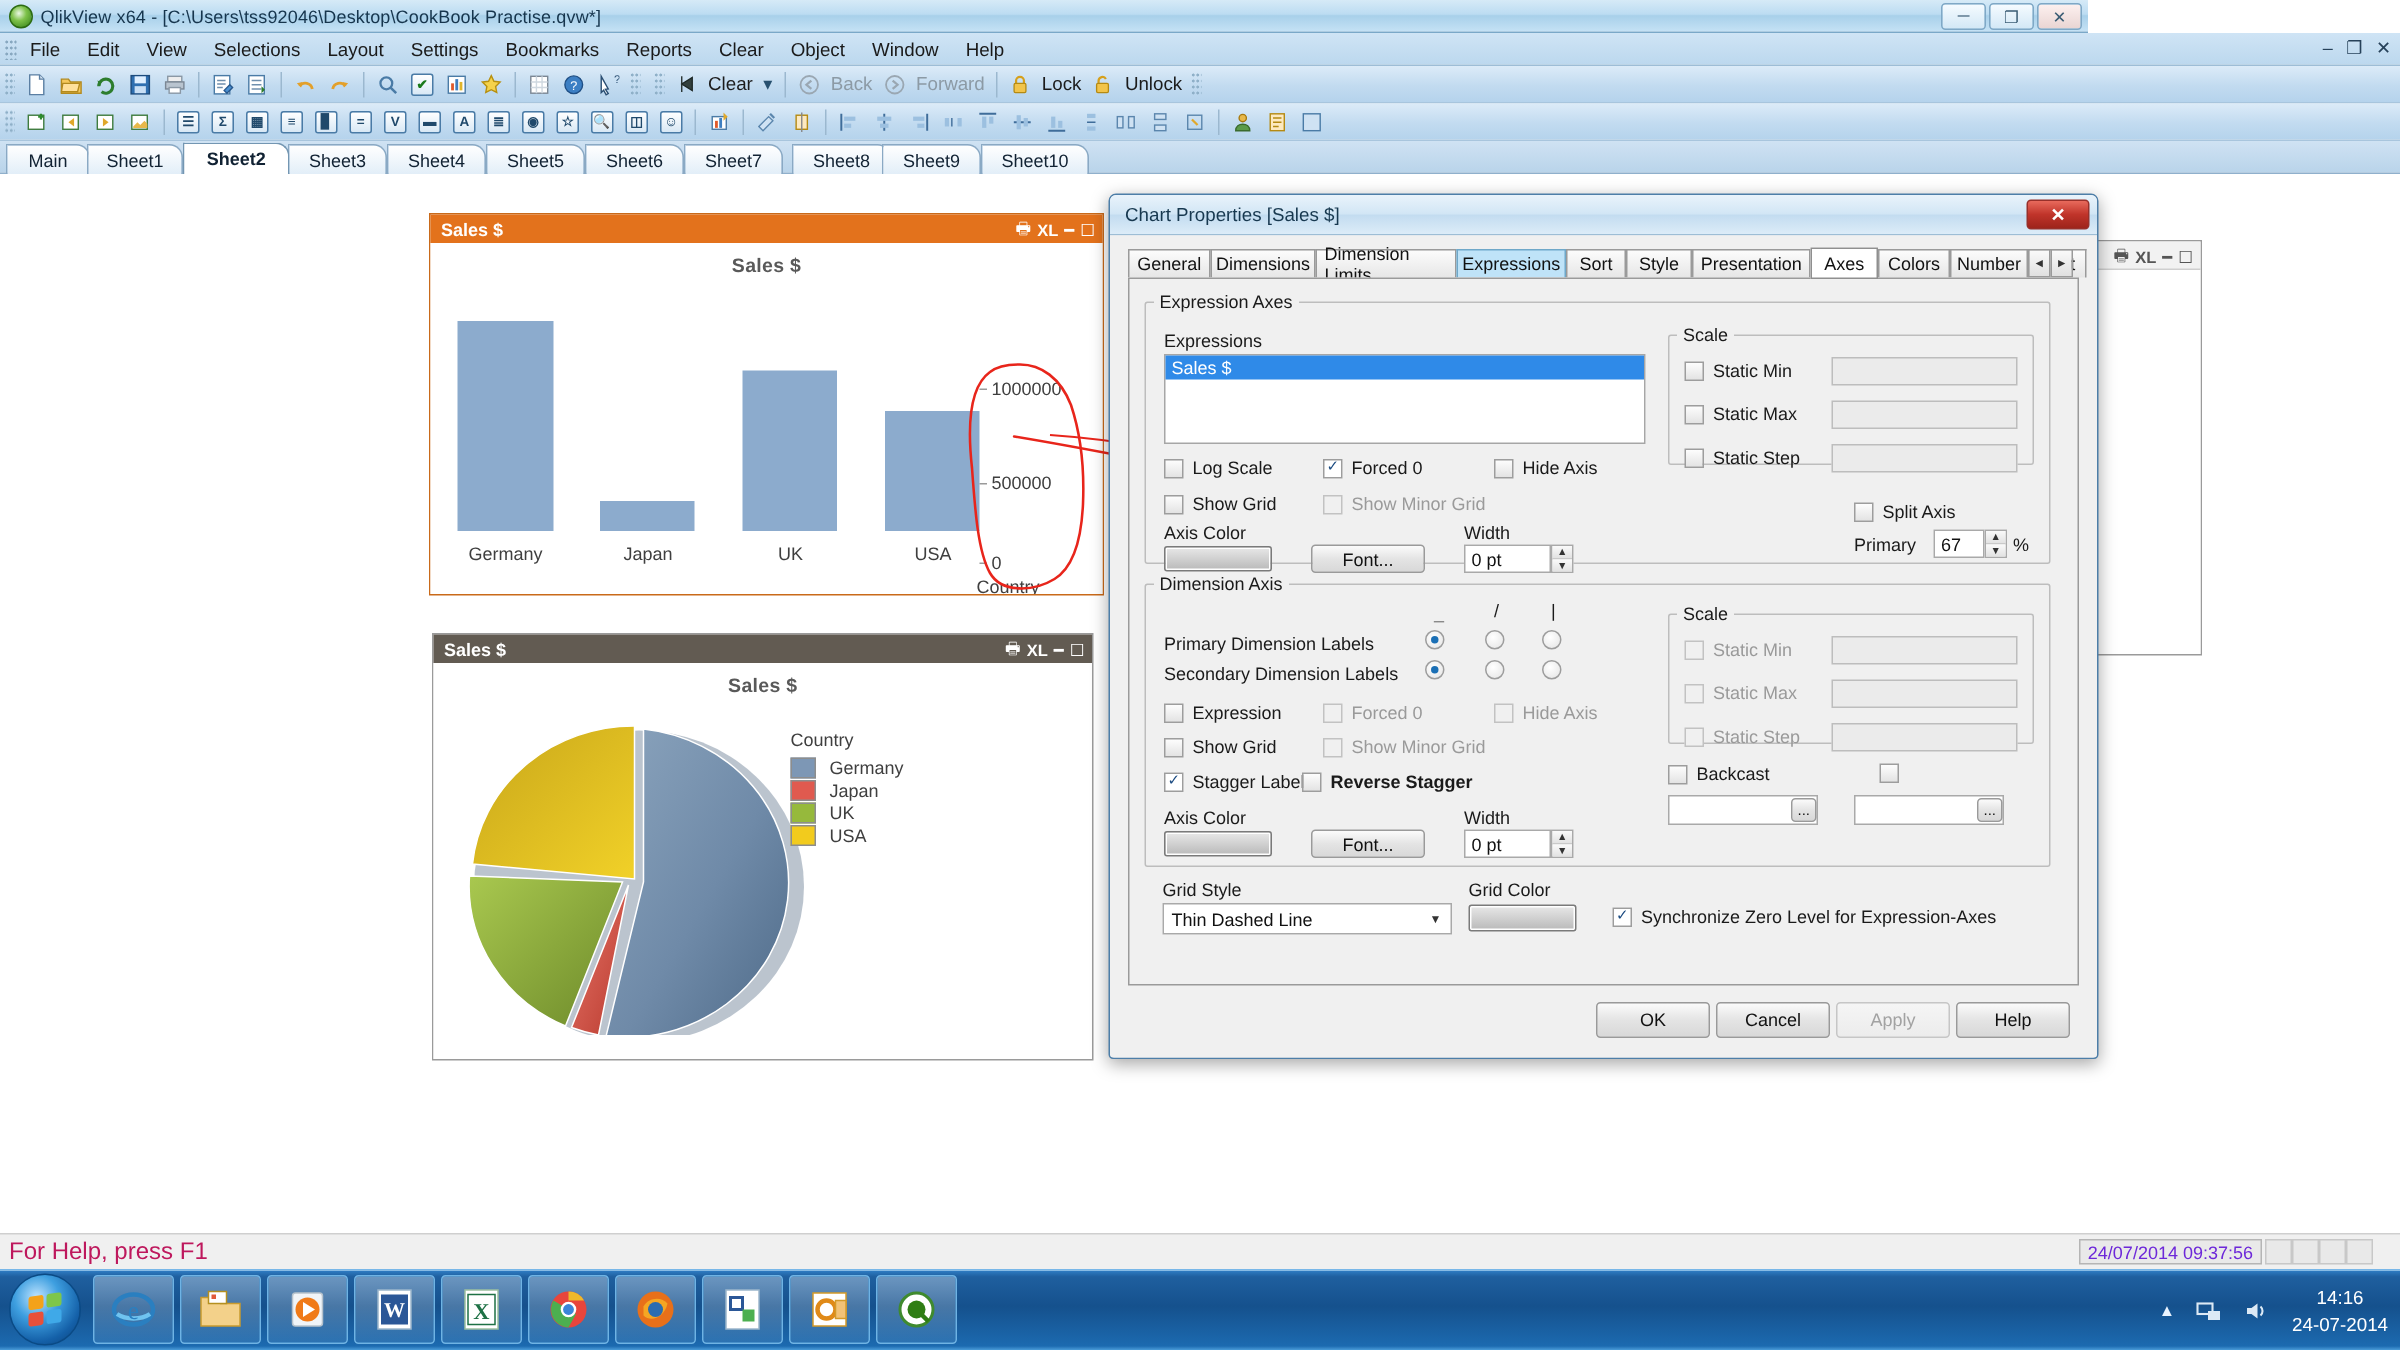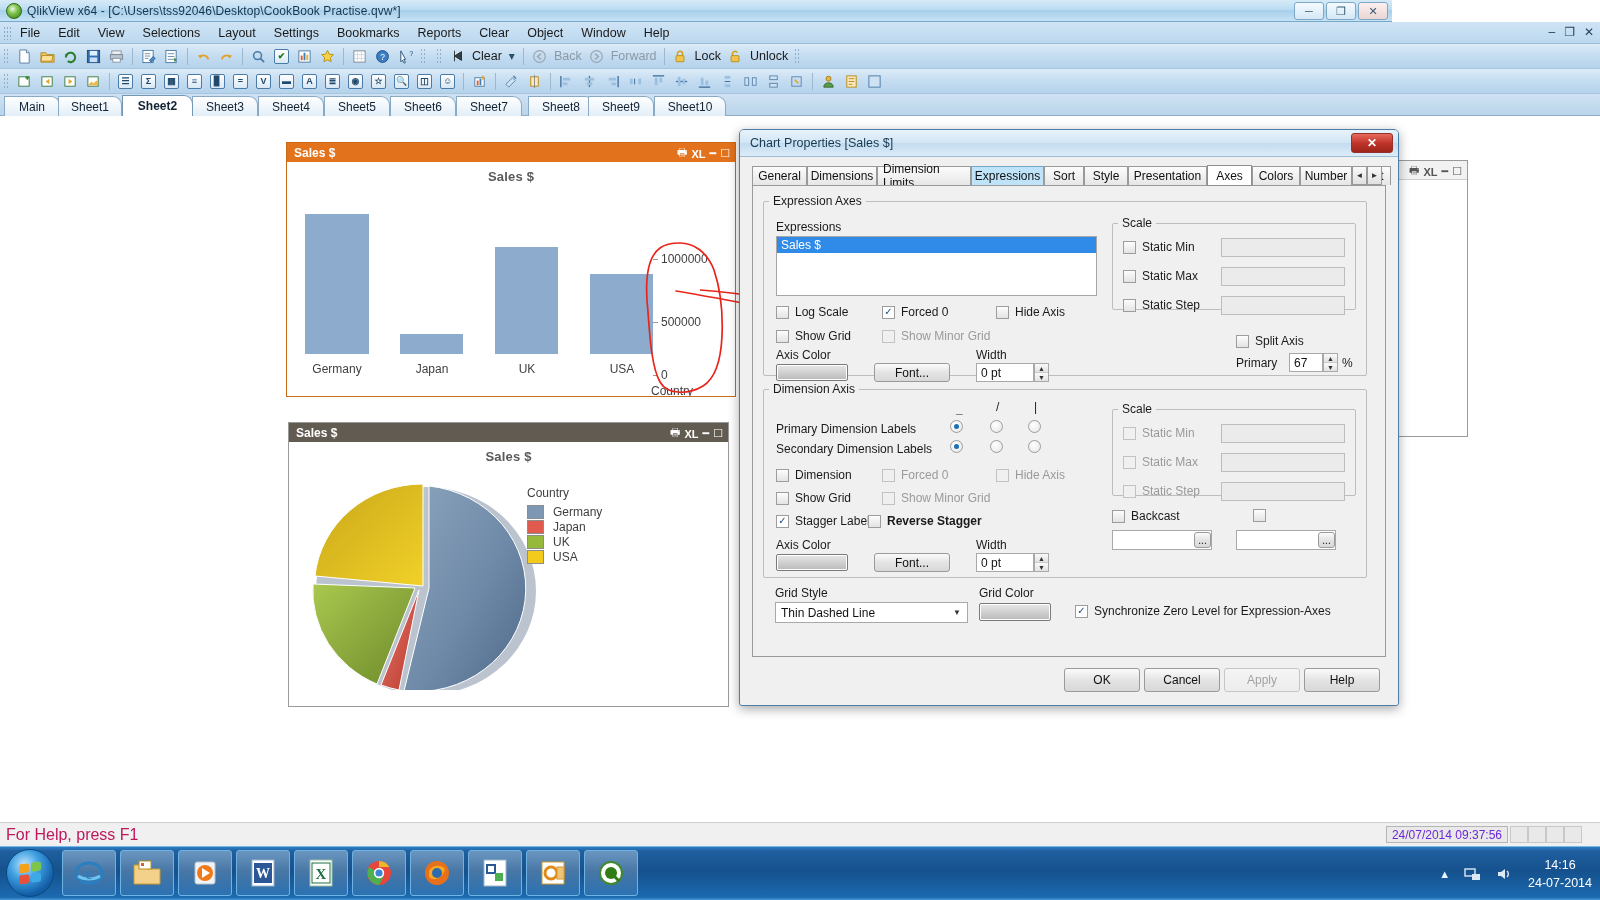--- a/index.html
+++ b/index.html
@@ -932,21 +932,21 @@
           </div>
         <div class="rdo" style="left:226px;top:44px;">
             <span class="rb"></span>
           </div>
         <div class="rdo" style="left:264px;top:44px;">
             <span class="rb"></span>
           </div>
 
         <div class="cbx" style="left:12px;top:72px;">
           <span class="bx gray"></span>
-          <span>Dimension</span>
+          <span>Expression</span>
         </div>
         <div class="cbx disabled" style="left:118px;top:72px;">
           <span class="bx"></span>
           <span>Forced 0</span>
         </div>
         <div class="cbx disabled" style="left:232px;top:72px;">
           <span class="bx"></span>
           <span>Hide Axis</span>
         </div>
 

